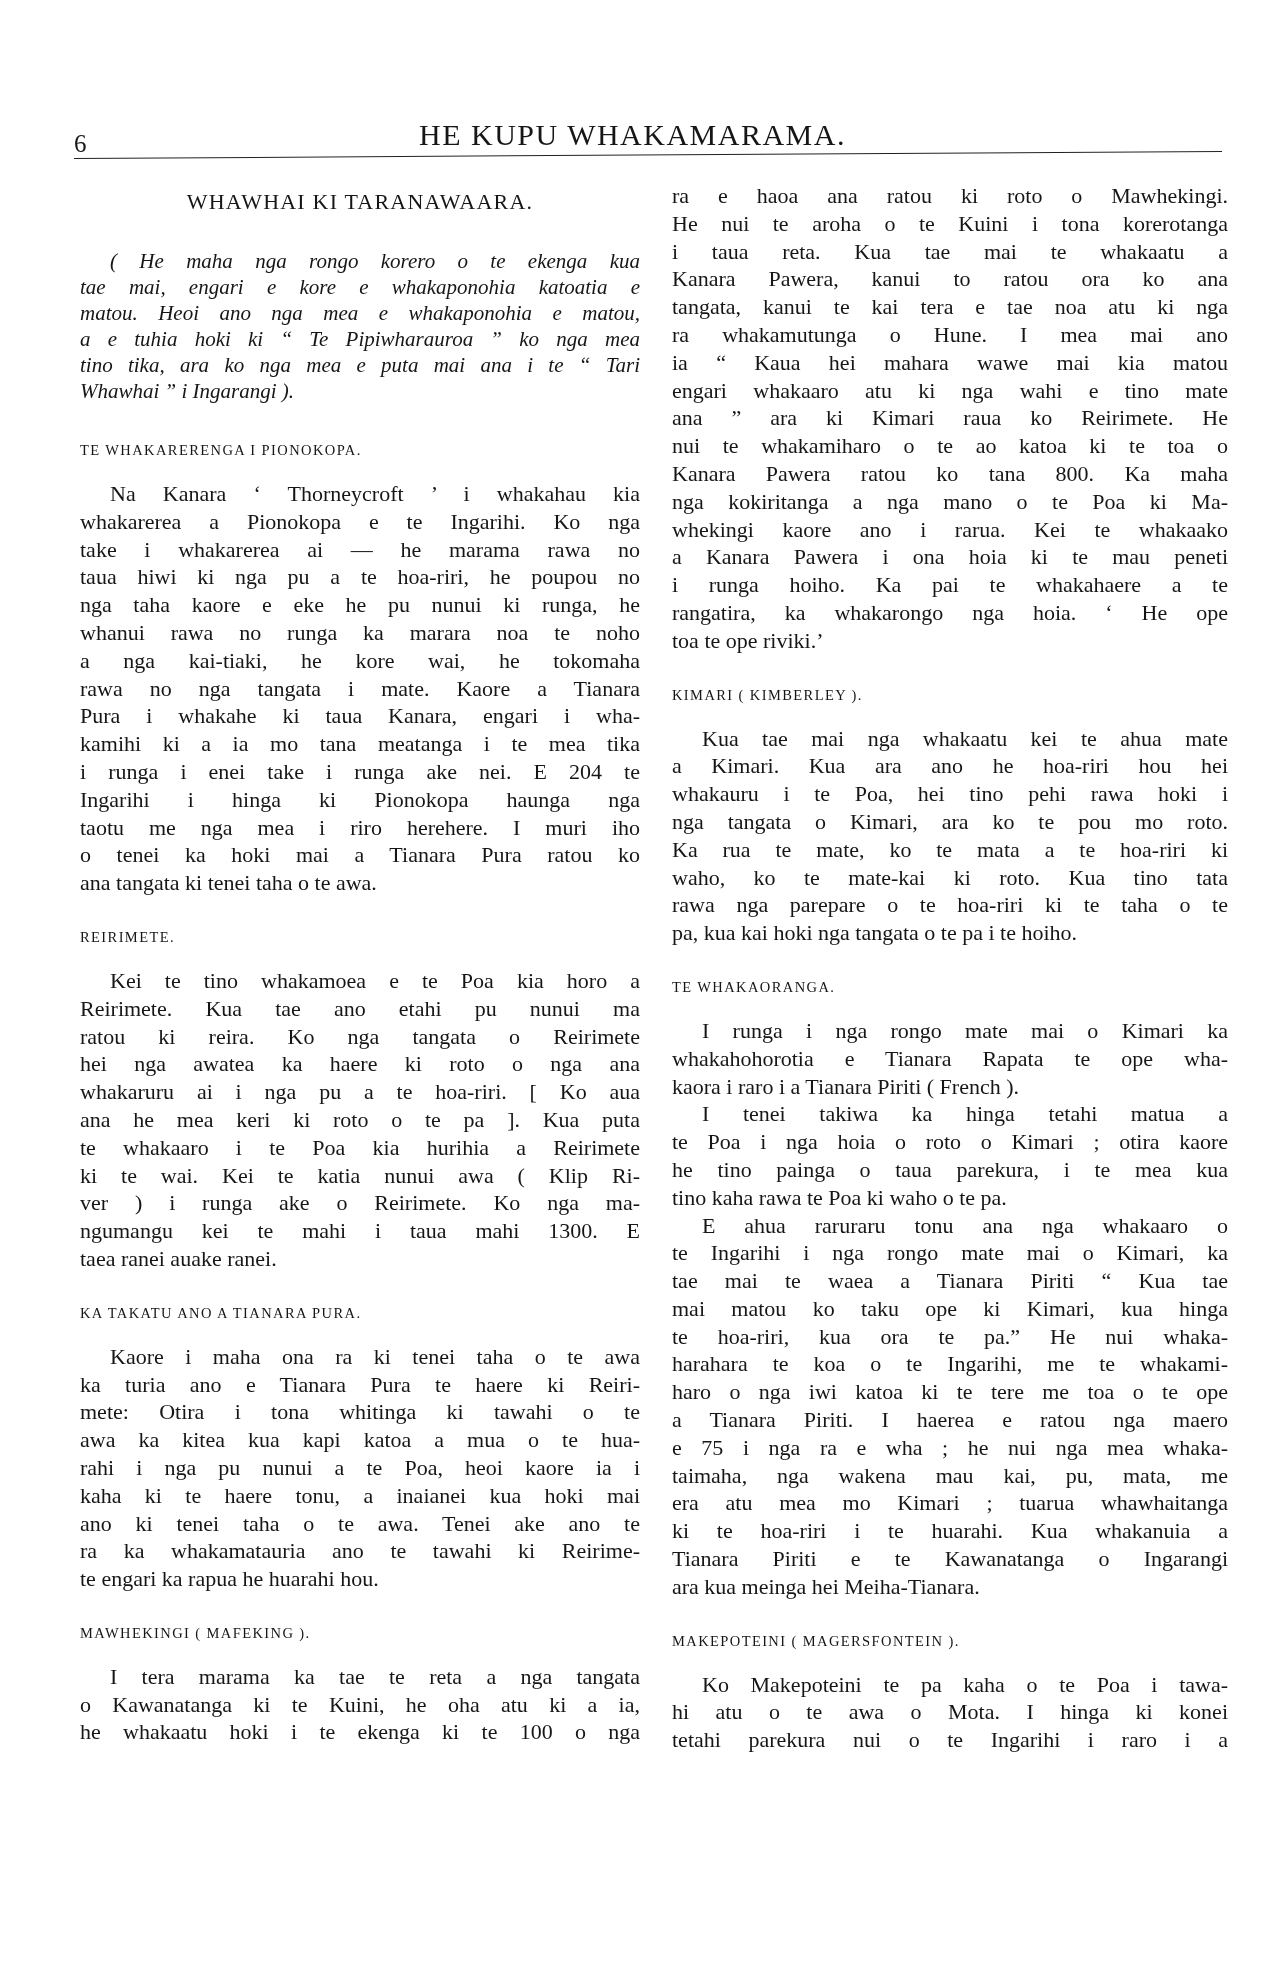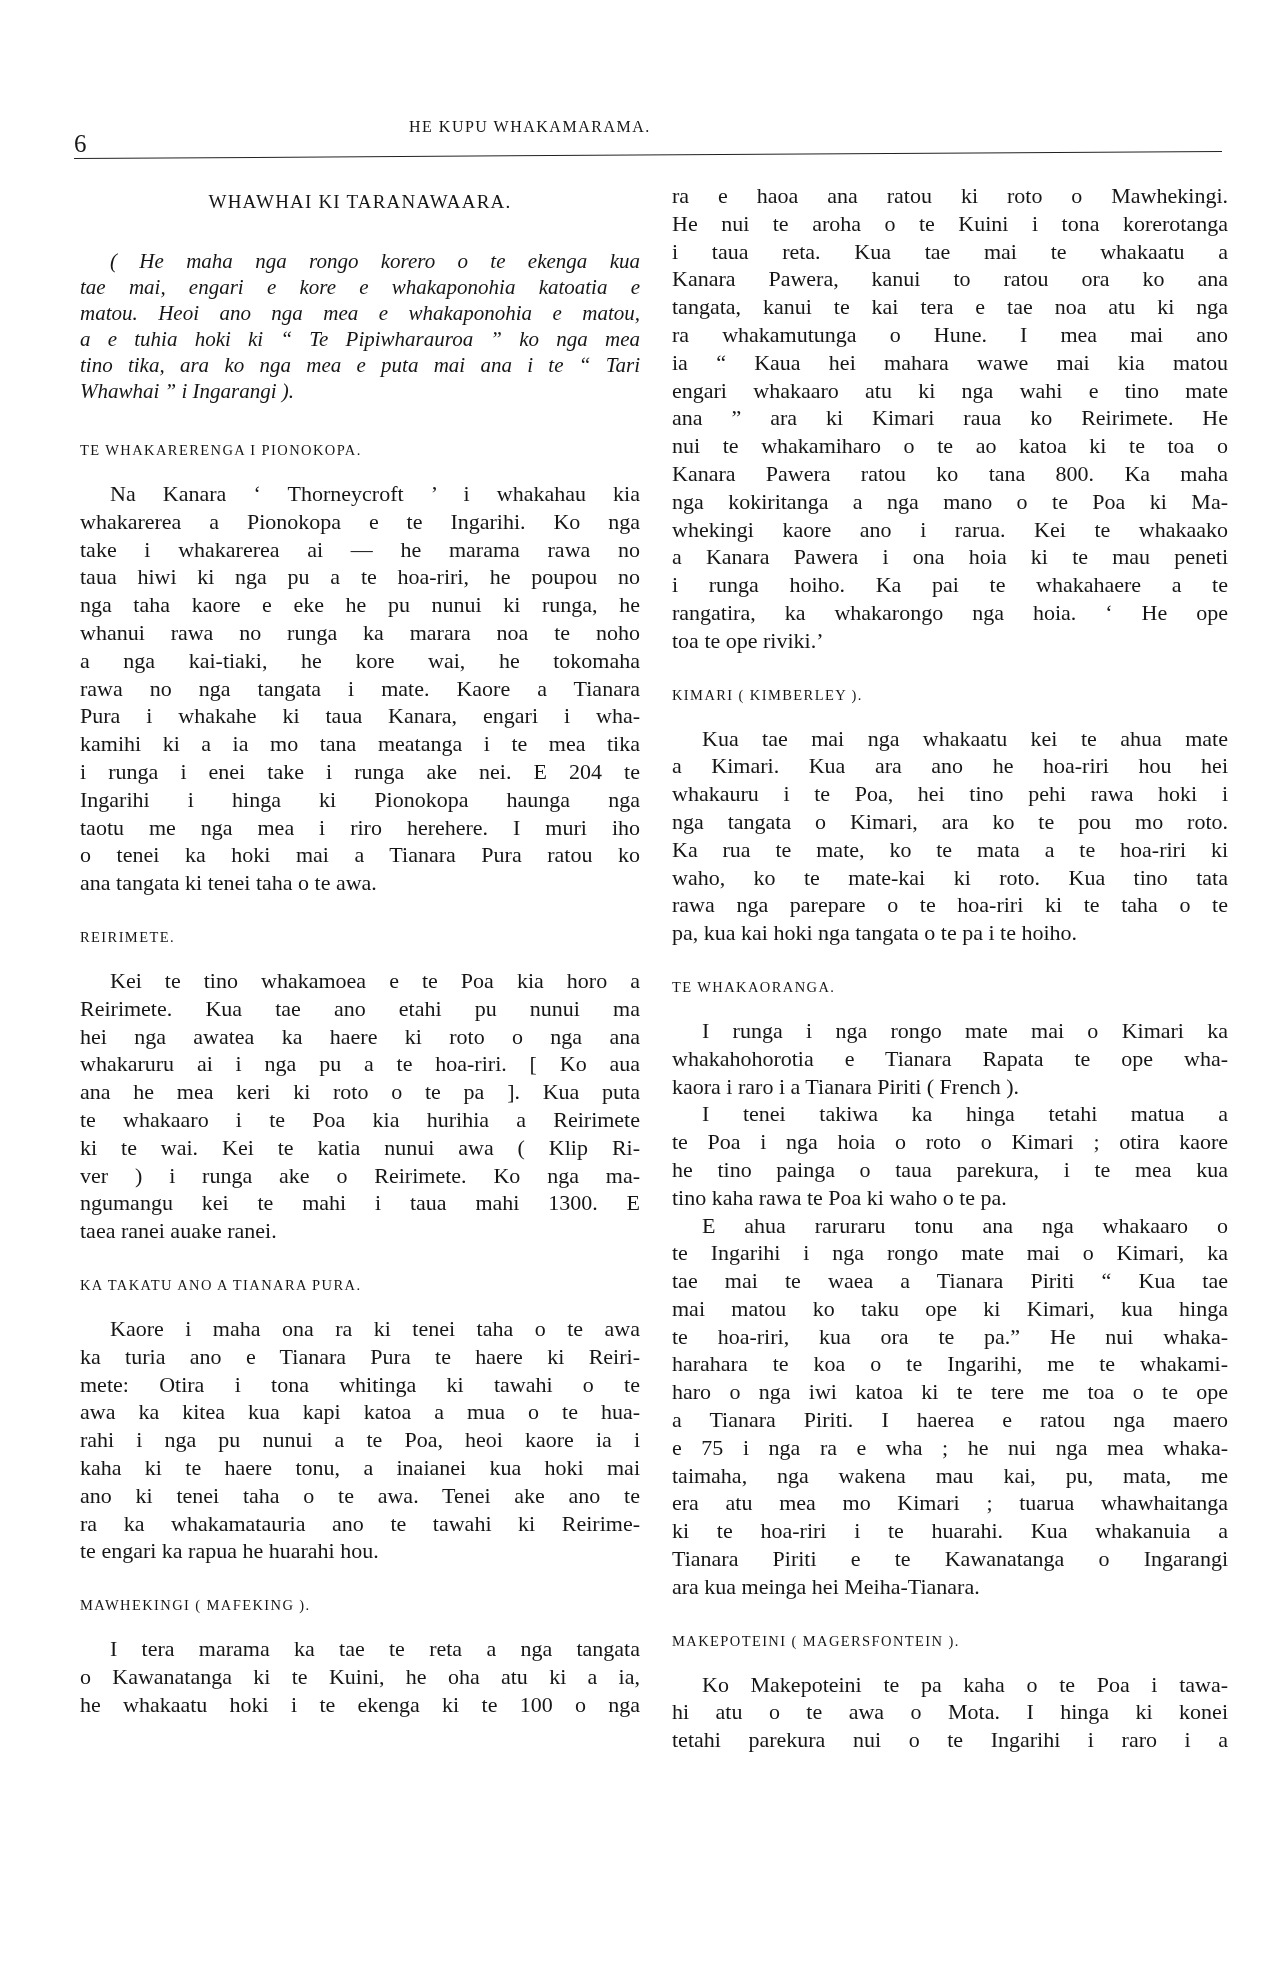--- a/index.html
+++ b/index.html
@@ -1,30 +1,30 @@
 <!DOCTYPE html>
 <html><head>
 <meta charset="utf-8">
 <style>
   html, body { margin: 0; padding: 0; background: #ffffff; }
   body { width: 1280px; height: 1964px; position: relative; overflow: hidden;
          font-family: "Liberation Serif", "DejaVu Serif", serif; color: #161616; }
   .header { position: absolute; left: 74px; top: 108px; width: 1148px; height: 50px; }
   .page-number { position: absolute; left: 0; top: 22px; font-size: 25px; }
-  .running-head { position: absolute; left: 335px; top: 10px; font-size: 16px; letter-spacing: 1.5px; }
+  .running-head { position: absolute; left: 345px; top: 10px; font-size: 30px; letter-spacing: 1.5px; }
   .rule { position: absolute; left: 0; top: 50px; width: 1148px; height: 0;
           border-top: 1.6px solid #222; transform: rotate(-0.35deg); transform-origin: left; }
   .col { position: absolute; top: 182px; }
   .col-left { left: 80px; width: 560px; }
   .col-right { left: 672px; width: 556px; }
   .line { display: block; white-space: nowrap; font-size: 22px; height: 27.8px; line-height: 27.8px;
           text-align: justify; text-align-last: justify; }
   .line.last { text-align-last: left; }
   .line.indent { padding-left: 30px; }
-  .title { display: block; text-align: center; font-size: 19px; letter-spacing: 1.2px; height: 36px; line-height: 36px; margin-top: 2px; margin-bottom: 28px; }
+  .title { display: block; text-align: center; font-size: 22px; letter-spacing: 1.2px; height: 36px; line-height: 36px; margin-top: 2px; margin-bottom: 28px; }
   .intro .line { font-style: italic; font-size: 21px; height: 26px; line-height: 26px; }
   .subhead { display: block; text-align: left; font-size: 14.5px; letter-spacing: 1.4px;
              height: 20px; line-height: 20px; margin: 30px 0 20px 0; }
   .subhead.first { margin-top: 36px; }
   .para { display: block; }
 </style>
 </head>
 <body>
 
 <div class="header">
@@ -59,20 +59,21 @@
         <span class="line">i runga i enei take i runga ake nei. E 204 te</span>
         <span class="line">Ingarihi i hinga ki Pionokopa haunga nga</span>
         <span class="line">taotu me nga mea i riro herehere. I muri iho</span>
         <span class="line">o tenei ka hoki mai a Tianara Pura ratou ko</span>
         <span class="line last">ana tangata ki tenei taha o te awa.</span>
       </div>
       <span class="subhead">REIRIMETE.</span>
       <div class="para">
         <span class="line indent">Kei te tino whakamoea e te Poa kia horo a</span>
         <span class="line">Reirimete. Kua tae ano etahi pu nunui ma</span>
+        <span class="line">ratou ki reira. Ko nga tangata o Reirimete</span>
         <span class="line">hei nga awatea ka haere ki roto o nga ana</span>
         <span class="line">whakaruru ai i nga pu a te hoa-riri. [ Ko aua</span>
         <span class="line">ana he mea keri ki roto o te pa ]. Kua puta</span>
         <span class="line">te whakaaro i te Poa kia hurihia a Reirimete</span>
         <span class="line">ki te wai. Kei te katia nunui awa ( Klip Ri-</span>
         <span class="line">ver ) i runga ake o Reirimete. Ko nga ma-</span>
         <span class="line">ngumangu kei te mahi i taua mahi 1300. E</span>
         <span class="line last">taea ranei auake ranei.</span>
       </div>
       <span class="subhead">KA TAKATU ANO A TIANARA PURA.</span>

